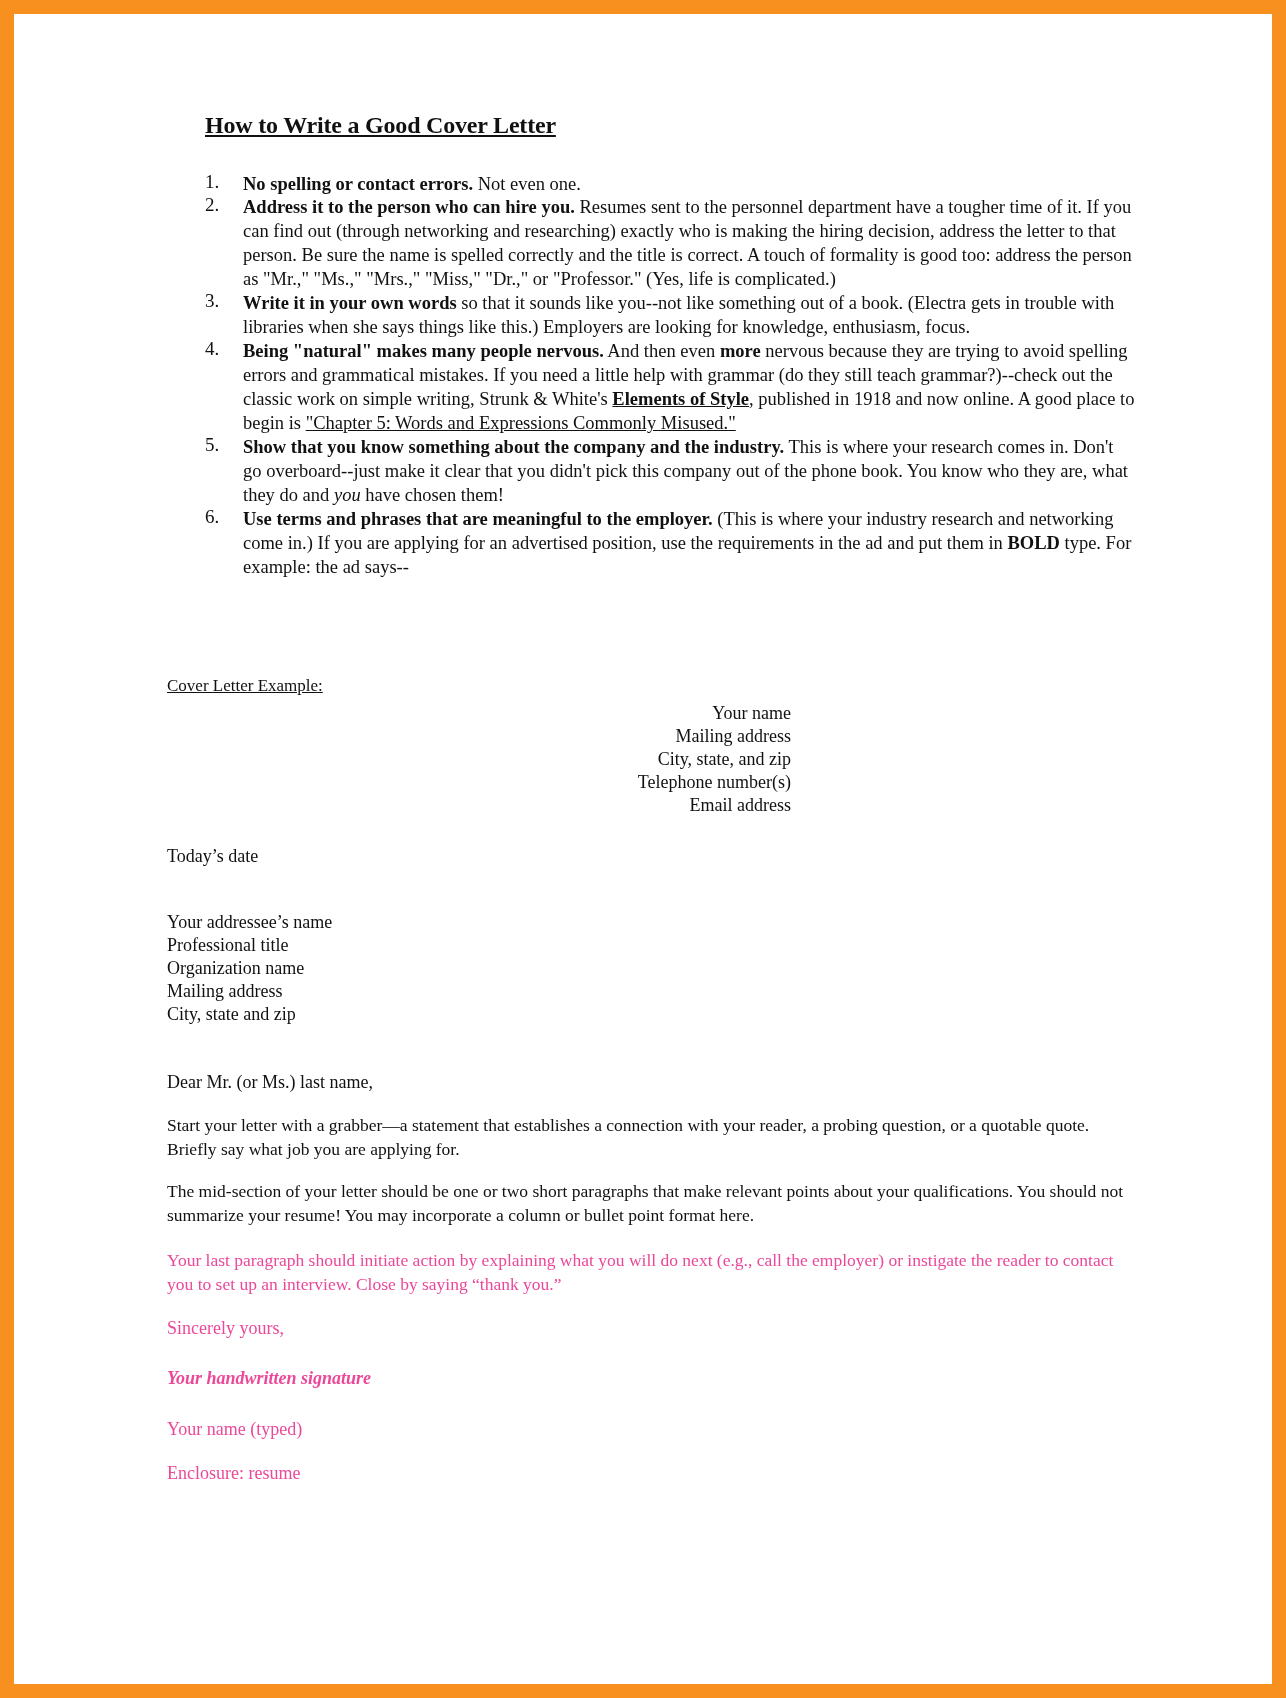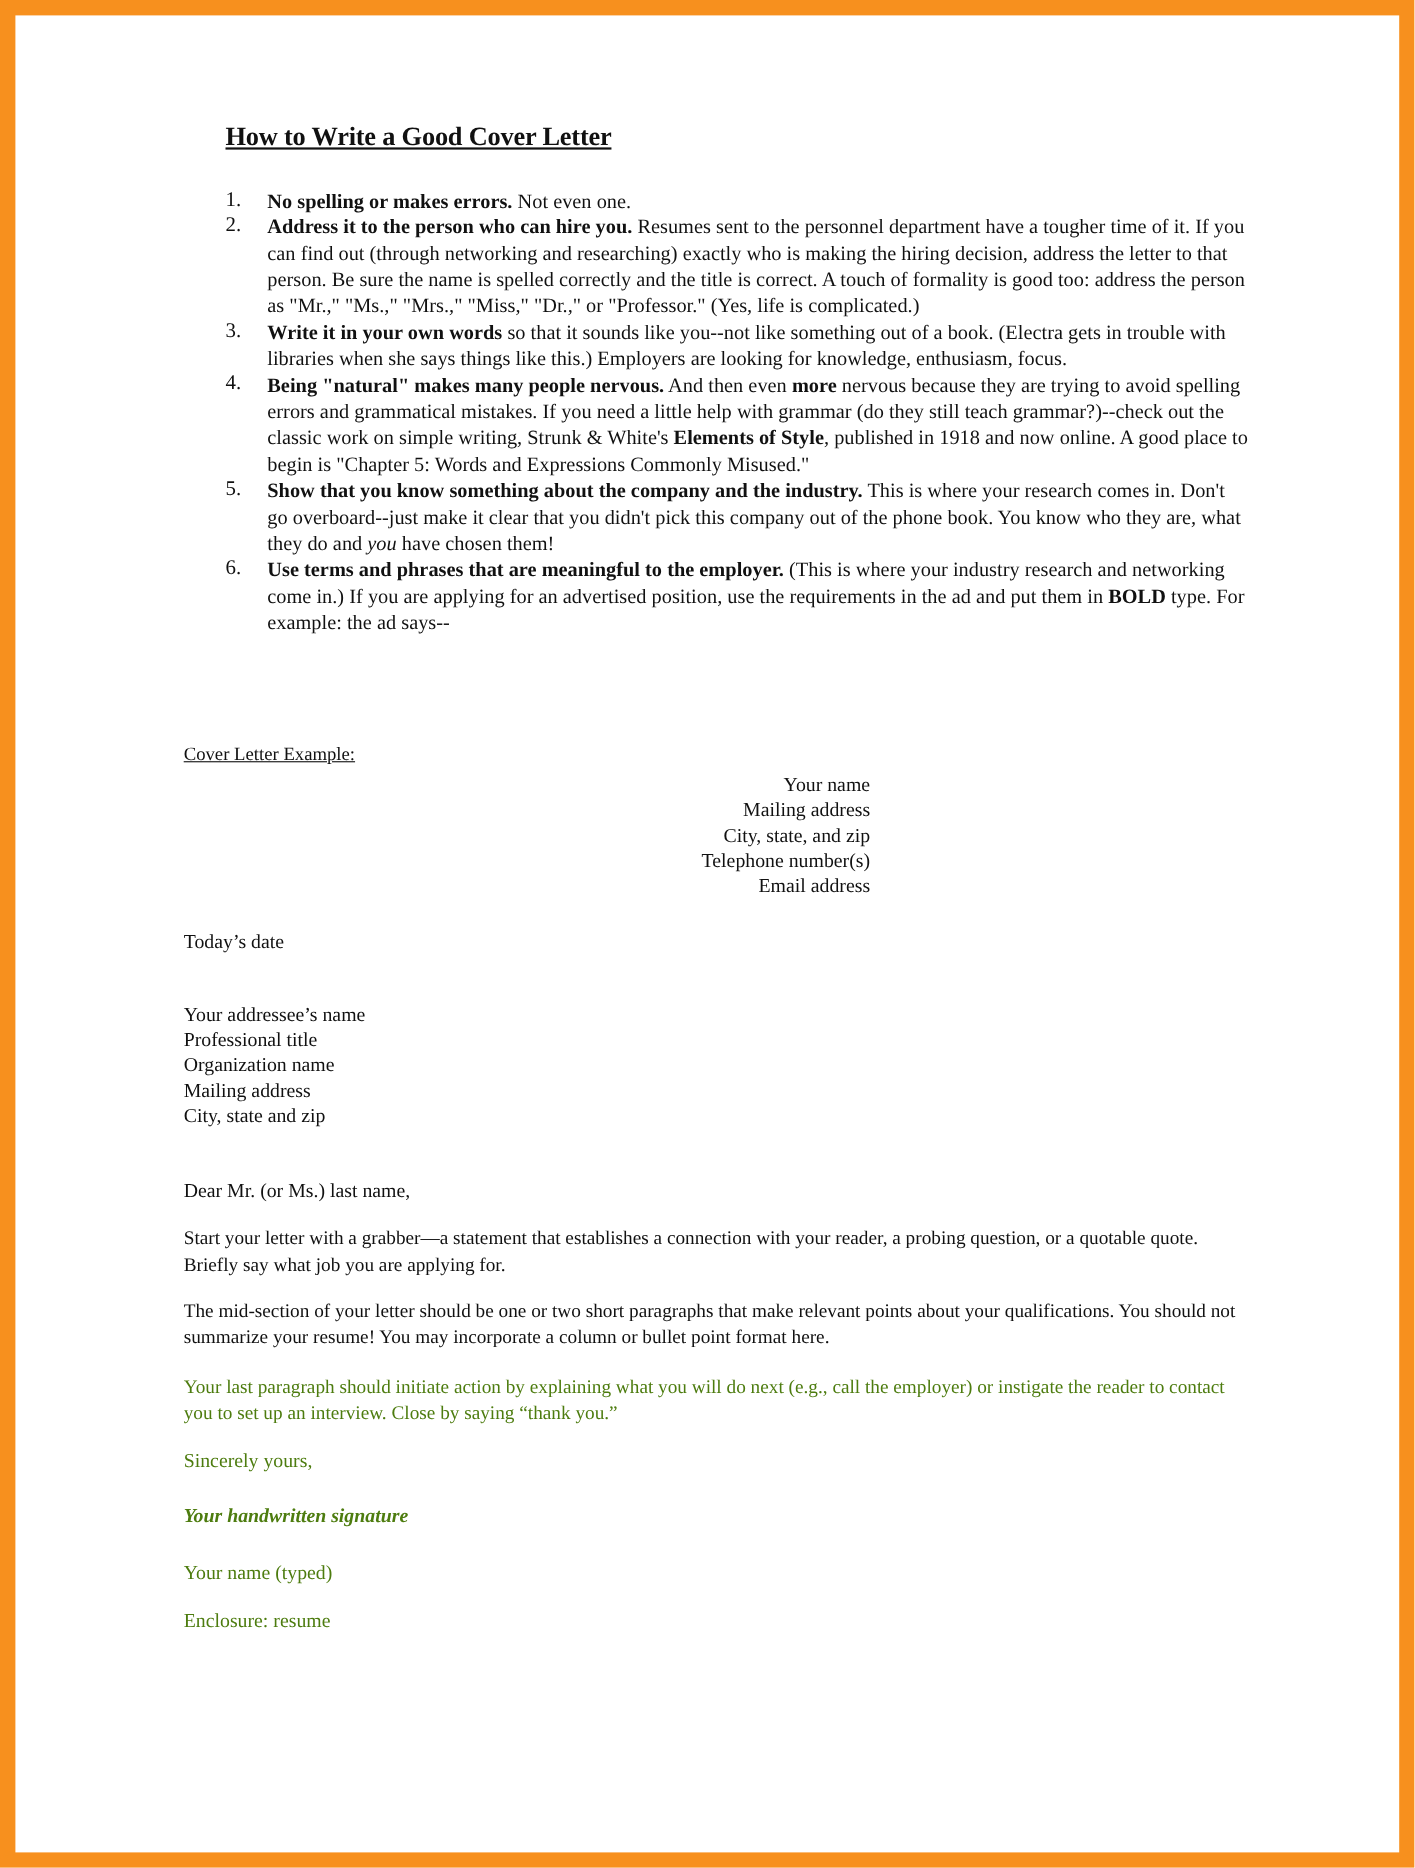--- a/index.html
+++ b/index.html
@@ -20,45 +20,45 @@
   .page { position: absolute; left: 1px; top: 0; width: 1286px; height: 1458px; padding-left: 12px; }
   .title {
     position: absolute; left: 204px; top: 112px;
     font-size: 24px; font-weight: bold; text-decoration: underline;
     letter-spacing: -0.2px;
   }
   .list { position: absolute; left: 204px; top: 172px; width: 930px; }
   .item { position: relative; padding-left: 38px; font-size: 18.5px; line-height: 24px; }
   .item .num { position: absolute; left: 0; top: -2px; font-size: 19px; }
   .item b { font-weight: bold; }
-  .u { }
+  .u { text-decoration: underline; }
   .section-title {
     position: absolute; left: 166px; top: 676px;
     font-size: 17px; font-weight: normal; text-decoration: underline;
   }
   .sender {
     position: absolute; left: 520px; top: 702px; width: 270px;
     text-align: right; font-size: 18px; line-height: 23px;
   }
   .block { position: absolute; left: 166px; font-size: 18px; line-height: 23px; }
   .para { position: absolute; left: 166px; width: 970px; font-size: 17.5px; line-height: 23.5px; }
-  .faded { color: #4d7c0f; }
+  .faded { color: #ec4899; }
   .ital { font-style: italic; }
 </style>
 </head>
 <body>
 
 <div class="page">
 
   <div class="title">How to Write a Good Cover Letter</div>
 
   <div class="list">
     <div class="item" style="margin-bottom:0;">
       <span class="num">1.</span>
-      <b>No spelling or makes errors.</b><span> Not even one.</span>
+      <b>No spelling or contact errors.</b><span> Not even one.</span>
     </div>
     <div class="item" style="margin-top:-1px;">
       <span class="num">2.</span>
       <b>Address it to the person who can hire you.</b><span> Resumes sent to the personnel department have a tougher time of it. If you can find out (through networking and researching) exactly who is making the hiring decision, address the letter to that person. Be sure the name is spelled correctly and the title is correct. A touch of formality is good too: address the person as "Mr.," "Ms.," "Mrs.," "Miss," "Dr.," or "Professor." (Yes, life is complicated.)</span>
     </div>
     <div class="item">
       <span class="num">3.</span>
       <b>Write it in your own words</b><span> so that it sounds like you--not like something out of a book. (Electra gets in trouble with libraries when she says things like this.) Employers are looking for knowledge, enthusiasm, focus.</span>
     </div>
     <div class="item">

